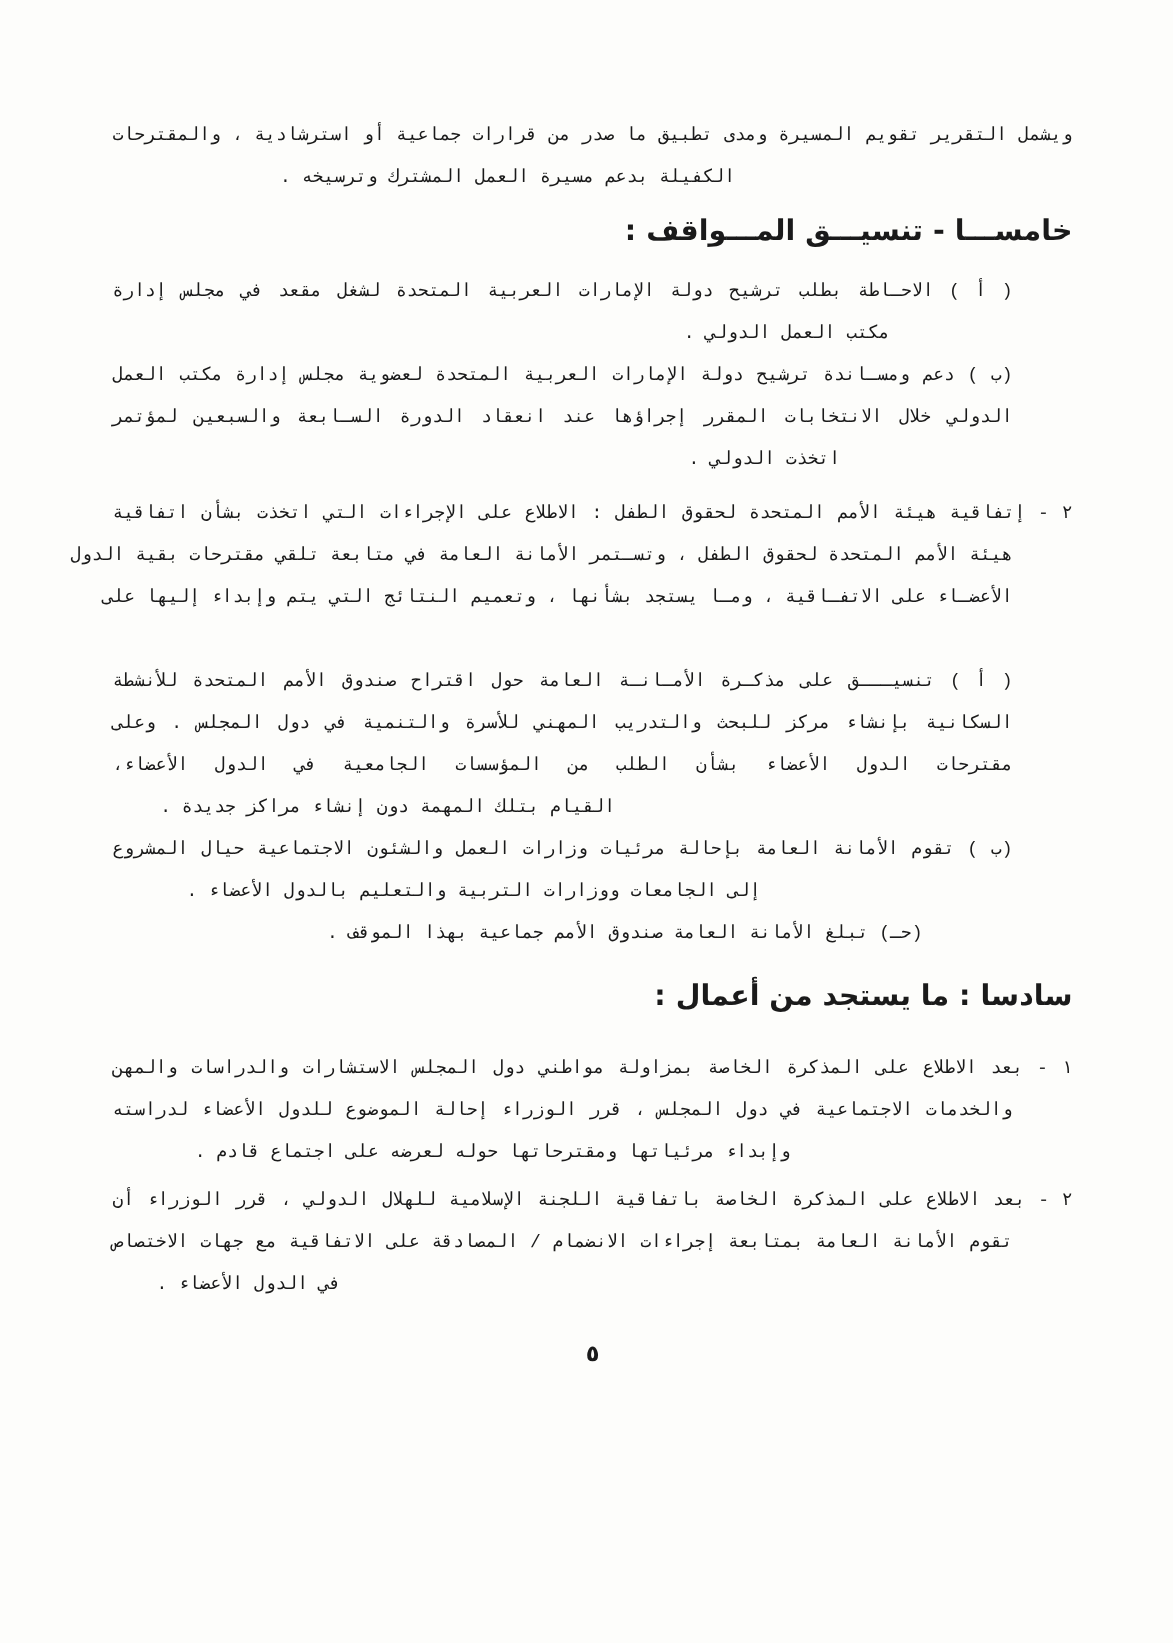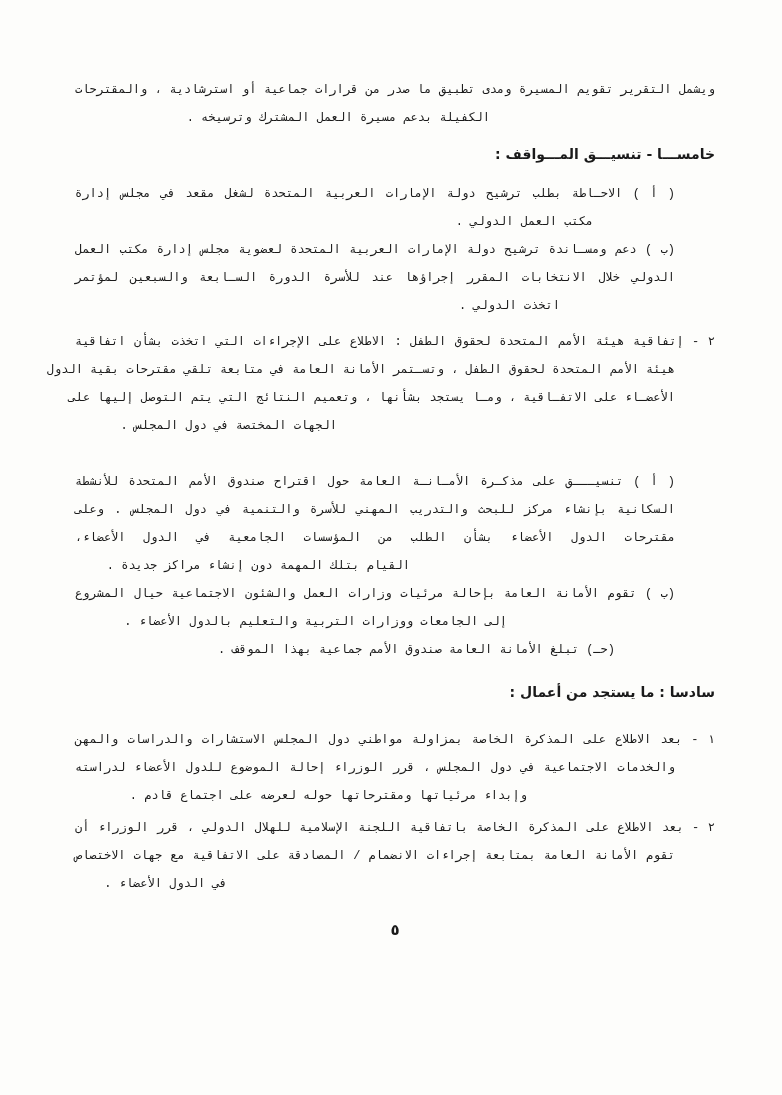--- a/index.html
+++ b/index.html
@@ -42,21 +42,21 @@
   .p128 { padding-right: 128px; }
   .p155 { padding-right: 155px; }
   .p188 { padding-right: 188px; }
   .p208 { padding-right: 208px; }
   .p225 { padding-right: 225px; }
   .p305 { padding-right: 305px; }
   .p378 { padding-right: 378px; }
   .p488 { padding-right: 488px; }
   .j.p40 { padding-right: 40px; }
   .heading {
-    font-size: 14px;
+    font-size: 19px;
     font-weight: bold;
     line-height: 28px;
     height: 28px;
     white-space: nowrap;
     text-align: right;
     direction: rtl;
   }
   .page-number {
     margin-top: 22px;
     text-align: center;
@@ -84,30 +84,29 @@
 
     <div class="heading mb12">خامســـا - تنسيـــق المـــواقف :</div>
 
     <div class="mb8">
       <div>
         <div class="line j p40">( أ ) الاحـاطة بطلب ترشيح دولة الإمارات العربية المتحدة لشغل مقعد في مجلس إدارة</div>
         <div class="line p122">مكتب العمل الدولي .</div>
       </div>
       <div>
         <div class="line j p40">(ب ) دعم ومسـاندة ترشيح دولة الإمارات العربية المتحدة لعضوية مجلس إدارة مكتب العمل</div>
-        <div class="line j p40">الدولي خلال الانتخابات المقرر إجراؤها عند للأسرة الدورة السـابعة والسبعين لمؤتمر</div>
+        <div class="line j p40">الدولي خلال الانتخابات المقرر إجراؤها عند انعقاد الدورة السـابعة والسبعين لمؤتمر</div>
         <div class="line p155">اتخذت الدولي .</div>
       </div>
     </div>
 
     <div class="mb28">
       <div class="line j">٢ - إتفاقية هيئة الأمم المتحدة لحقوق الطفل : الاطلاع على الإجراءات التي اتخذت بشأن اتفاقية</div>
       <div class="line j p40">هيئة الأمم المتحدة لحقوق الطفل ، وتسـتمر الأمانة العامة في متابعة تلقي مقترحات بقية الدول</div>
-      <div class="line j p40">الأعضـاء على الاتفـاقية ، ومـا يستجد بشأنها ، وتعميم النتائج التي يتم التوصل إليها على</div>
-      <div class="line p378">الجهات المختصة في دول المجلس .</div>
+      <div class="line j p40">الأعضـاء على الاتفـاقية ، ومـا يستجد بشأنها ، وتعميم النتائج التي يتم وإبداء إليها على</div>
     </div>
 
 
     <div class="mb14">
       <div>
         <div class="line j p40">( أ ) تنسيـــق على مذكـرة الأمـانـة العامة حول اقتراح صندوق الأمم المتحدة للأنشطة</div>
         <div class="line j p40">السكانية بإنشاء مركز للبحث والتدريب المهني للأسرة والتنمية في دول المجلس . وعلى</div>
         <div class="line j p40">مقترحات الدول الأعضاء بشأن الطلب من المؤسسات الجامعية في الدول الأعضاء،</div>
         <div class="line p305">القيام بتلك المهمة دون إنشاء مراكز جديدة .</div>
       </div>

